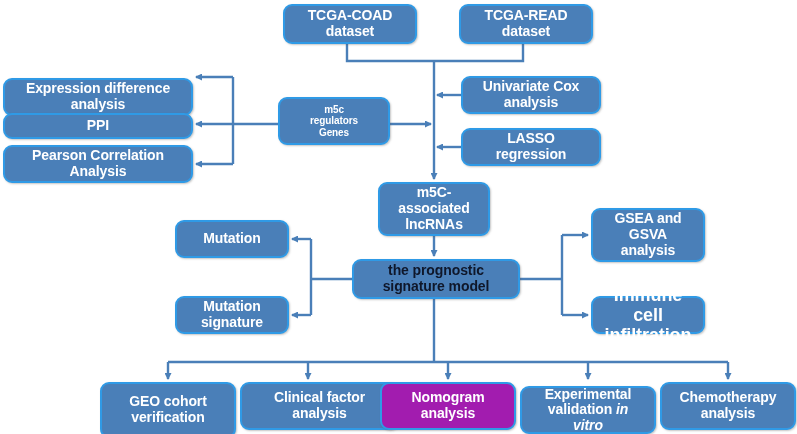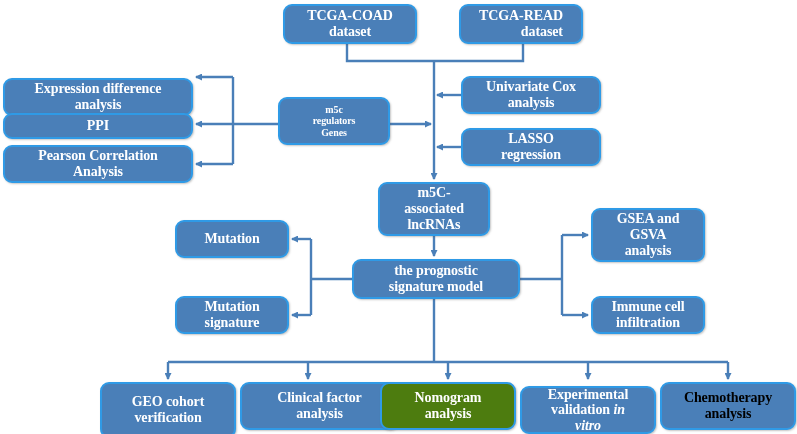--- a/index.html
+++ b/index.html
@@ -1,20 +1,20 @@
 <!DOCTYPE html>
 <html><head>
 <meta charset="utf-8">
 <style>
   html,body{margin:0;padding:0;background:#ffffff;}
   #canvas{
     position:relative;
     width:797px;height:434px;
     background:#ffffff;
-    font-family:Liberation Serif, serif;
+    font-family:Liberation Sans, sans-serif;
     overflow:hidden;
   }
   #wires{position:absolute;left:0;top:0;width:797px;height:434px;}
   .node{
     position:absolute;
     box-sizing:border-box;
     background:#4a7fb8;
     border:2px solid #2f9ae6;
     border-radius:9px;
     color:#ffffff;
@@ -80,21 +80,21 @@
       <path d="M448,362 L448,379" marker-end="url(#ah)"></path>
       <path d="M588,362 L588,379" marker-end="url(#ah)"></path>
       <path d="M728,362 L728,379" marker-end="url(#ah)"></path>
     </g>
   </svg>
 
   <div id="nodes">
       <div class="node" style="left: 283px; top: 4px; width: 134px; height: 40px; font-size: 14px; background: rgb(74, 127, 184); border-color: rgb(47, 154, 230); color: rgb(255, 255, 255);">
         <span>TCGA-COAD<br>dataset</span>
       </div>
-      <div class="node" style="left: 459px; top: 4px; width: 124px; height: 40px; font-size: 14px; background: rgb(74, 127, 184); border-color: rgb(47, 154, 230); color: rgb(255, 255, 255); text-align: right;">
+      <div class="node" style="left: 459px; top: 4px; width: 134px; height: 40px; font-size: 14px; background: rgb(74, 127, 184); border-color: rgb(47, 154, 230); color: rgb(255, 255, 255);">
         <span>TCGA-READ<br>dataset</span>
       </div>
       <div class="node" style="left: 3px; top: 58px; width: 190px; height: 38px; font-size: 14px; background: rgb(74, 127, 184); border-color: rgb(47, 154, 230); color: rgb(255, 255, 255); margin-top: 20px;">
         <span>Expression difference<br>analysis</span>
       </div>
       <div class="node" style="left: 3px; top: 113px; width: 190px; height: 26px; font-size: 14px; background: rgb(74, 127, 184); border-color: rgb(47, 154, 230); color: rgb(255, 255, 255);">
         <span>PPI</span>
       </div>
       <div class="node" style="left: 3px; top: 145px; width: 190px; height: 38px; font-size: 14px; background: rgb(74, 127, 184); border-color: rgb(47, 154, 230); color: #ffffff;">
         <span>Pearson Correlation<br>Analysis</span>
@@ -110,38 +110,38 @@
       </div>
       <div class="node" style="left: 378px; top: 182px; width: 112px; height: 54px; font-size: 14px; background: rgb(74, 127, 184); border-color: rgb(47, 154, 230); color: rgb(255, 255, 255);">
         <span>m5C-<br>associated<br>lncRNAs</span>
       </div>
       <div class="node" style="left: 175px; top: 220px; width: 114px; height: 38px; font-size: 14px; background: rgb(74, 127, 184); border-color: rgb(47, 154, 230); color: rgb(255, 255, 255);">
         <span>Mutation</span>
       </div>
       <div class="node" style="left: 175px; top: 296px; width: 114px; height: 38px; font-size: 14px; background: rgb(74, 127, 184); border-color: rgb(47, 154, 230); color: rgb(255, 255, 255);">
         <span>Mutation<br>signature</span>
       </div>
-      <div class="node" style="left: 352px; top: 259px; width: 168px; height: 40px; font-size: 14px; background: rgb(74, 127, 184); border-color: rgb(47, 154, 230); color: #ffffff;">
+      <div class="node" style="left: 352px; top: 259px; width: 168px; height: 40px; font-size: 14px; background: rgb(74, 127, 184); border-color: rgb(47, 154, 230); color: #0f172a;">
         <span>the prognostic<br>signature model</span>
       </div>
       <div class="node" style="left: 591px; top: 208px; width: 114px; height: 54px; font-size: 14px; background: rgb(74, 127, 184); border-color: rgb(47, 154, 230); color: rgb(255, 255, 255);">
         <span>GSEA and<br>GSVA<br>analysis</span>
       </div>
-      <div class="node" style="left: 591px; top: 296px; width: 114px; height: 38px; font-size: 14px; background: rgb(74, 127, 184); border-color: rgb(47, 154, 230); color: rgb(255, 255, 255);">
+      <div class="node" style="left: 591px; top: 296px; width: 114px; height: 38px; font-size: 18px; background: rgb(74, 127, 184); border-color: rgb(47, 154, 230); color: rgb(255, 255, 255); justify-content: flex-end;">
         <span>Immune cell<br>infiltration</span>
       </div>
       <div class="node" style="left: 100px; top: 382px; width: 136px; height: 56px; font-size: 14px; background: rgb(74, 127, 184); border-color: rgb(47, 154, 230); color: rgb(255, 255, 255);">
         <span>GEO cohort<br>verification</span>
       </div>
       <div class="node" style="left: 240px; top: 382px; width: 159px; height: 48px; font-size: 14px; background: rgb(74, 127, 184); border-color: rgb(47, 154, 230); color: rgb(255, 255, 255);">
         <span>Clinical factor<br>analysis</span>
       </div>
-      <div class="node" style="left: 380px; top: 382px; width: 136px; height: 48px; font-size: 14px; background: #4d7c0f; border-color: rgb(47, 154, 230); color: rgb(255, 255, 255);">
+      <div class="node" style="left: 380px; top: 382px; width: 136px; height: 48px; font-size: 14px; background: #a21caf; border-color: rgb(47, 154, 230); color: rgb(255, 255, 255);">
         <span>Nomogram<br>analysis</span>
       </div>
       <div class="node" style="left: 520px; top: 386px; width: 136px; height: 48px; font-size: 14px; background: rgb(74, 127, 184); border-color: rgb(47, 154, 230); color: rgb(255, 255, 255);">
         <span>Experimental<br>validation <i class="ital">in</i><br><i class="ital">vitro</i></span>
       </div>
-      <div class="node" style="left: 660px; top: 382px; width: 136px; height: 48px; font-size: 14px; background: rgb(74, 127, 184); border-color: rgb(47, 154, 230); color: #000000;">
+      <div class="node" style="left: 660px; top: 382px; width: 136px; height: 48px; font-size: 14px; background: rgb(74, 127, 184); border-color: rgb(47, 154, 230); color: #ffffff;">
         <span>Chemotherapy<br>analysis</span>
       </div>
     </div>
 </div>
 
 </body></html>

